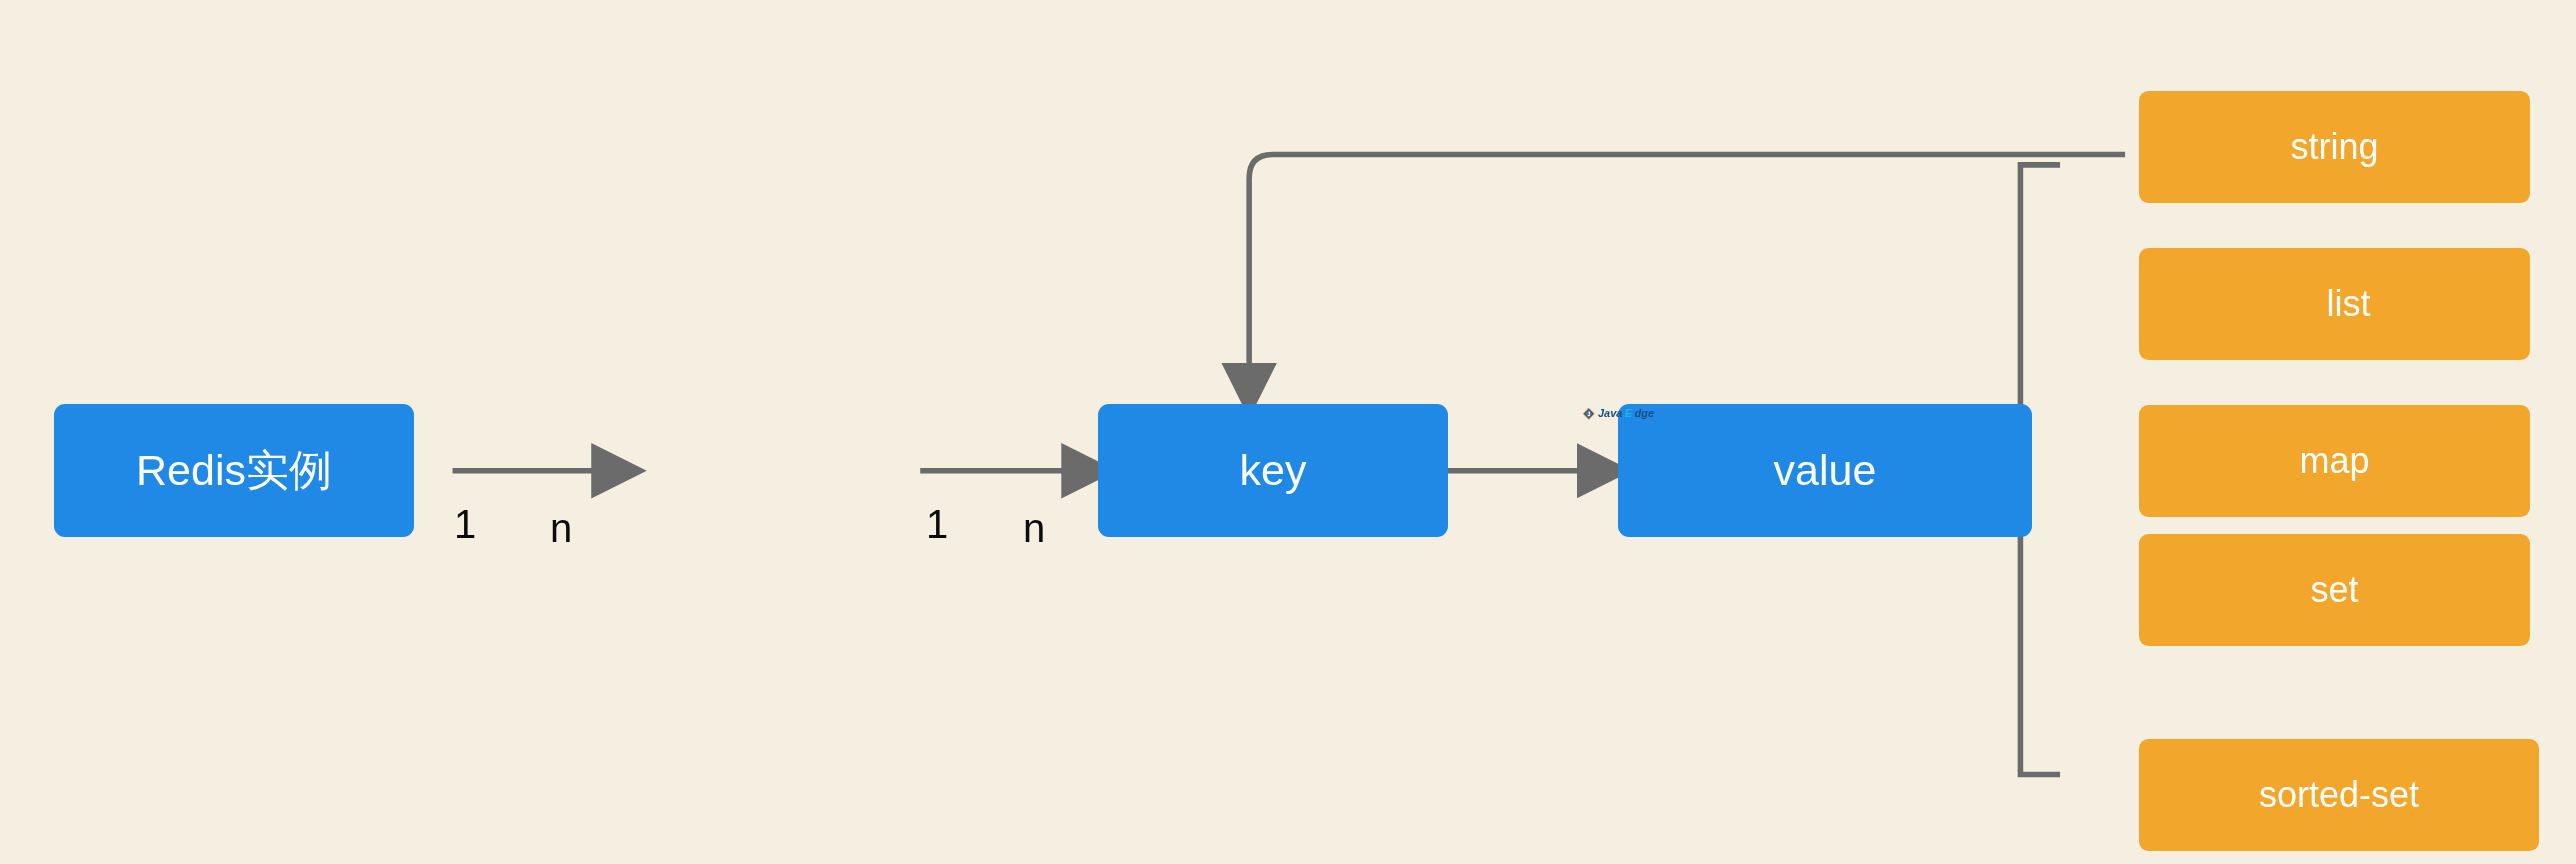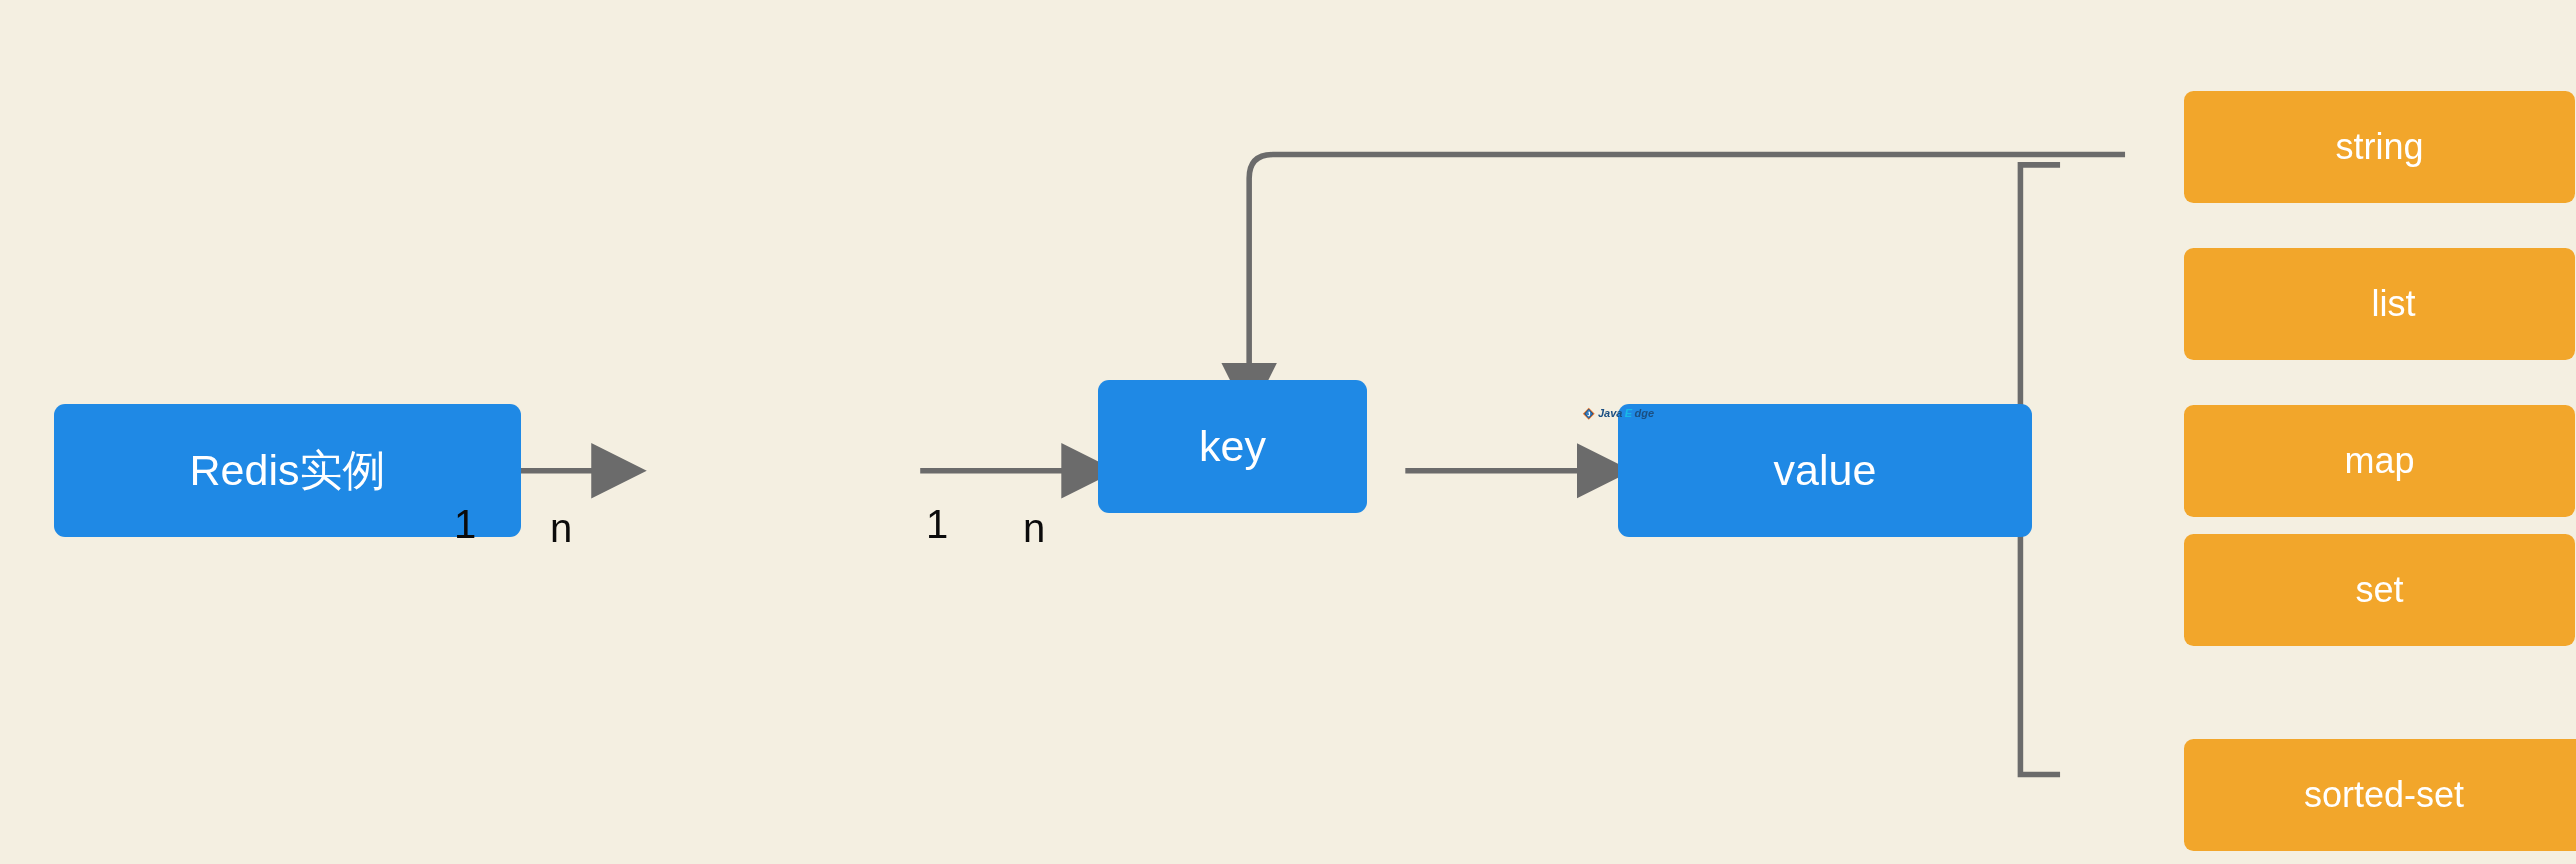--- a/index.html
+++ b/index.html
@@ -28,21 +28,20 @@
   .node-blue {
     background: #1f89e5;
     font-size: 43px;
     font-weight: 400;
   }
   .node-orange {
     background: #f2a62b;
     font-size: 36px;
     font-weight: 400;
     border-radius: 9.5px;
-    margin-left: 45px;
   }
   .card-label {
     line-height: 1;
     white-space: nowrap;
   }
   .edge-label {
     position: absolute;
     color: #0b0b0b;
     font-size: 40px;
     font-weight: 400;
@@ -92,26 +91,26 @@
     <line x1="1160" y1="594" x2="1345" y2="594" stroke="#6b6b6b" stroke-width="7" marker-end="url(#arrowRight)"></line>
 
     <line x1="1772" y1="594" x2="1995" y2="594" stroke="#6b6b6b" stroke-width="7" marker-end="url(#arrowRight)"></line>
 
     <path d="M 2680 195 L 1605 195 Q 1575 195 1575 225 L 1575 465" fill="none" stroke="#6b6b6b" stroke-width="7" marker-end="url(#arrowDown)"></path>
 
     <path d="M 2598 208 L 2548 208 L 2548 977 L 2598 977" fill="none" stroke="#6b6b6b" stroke-width="7"></path>
     <line x1="2548" y1="593" x2="2510" y2="593" stroke="#6b6b6b" stroke-width="7"></line>
   </svg>
 
-  <div class="node node-blue" style="left:54px; top:404px; width:467px; height:133px;">
+  <div class="node node-blue" style="left:54px; top:404px; width:360px; height:133px;">
     <span class="card-label">Redis实例</span>
   </div>
 
 
-  <div class="node node-blue" style="left:1098px; top:380px; width:269px; height:133px;">
+  <div class="node node-blue" style="left:1098px; top:404px; width:350px; height:133px;">
     <span class="card-label">key</span>
   </div>
 
   <div class="node node-blue" style="left:1618px; top:404px; width:414px; height:133px;">
     <span class="card-label">value</span>
   </div>
 
   <div class="watermark" style="left:1582px; top:407px;font-style:italic;">
     <svg class="wm-logo" width="13.5" height="13.5" viewBox="0 0 32 32" xmlns="http://www.w3.org/2000/svg">
       <polygon points="16,2 30,16 16,30 2,16" fill="#e8762d"></polygon>

